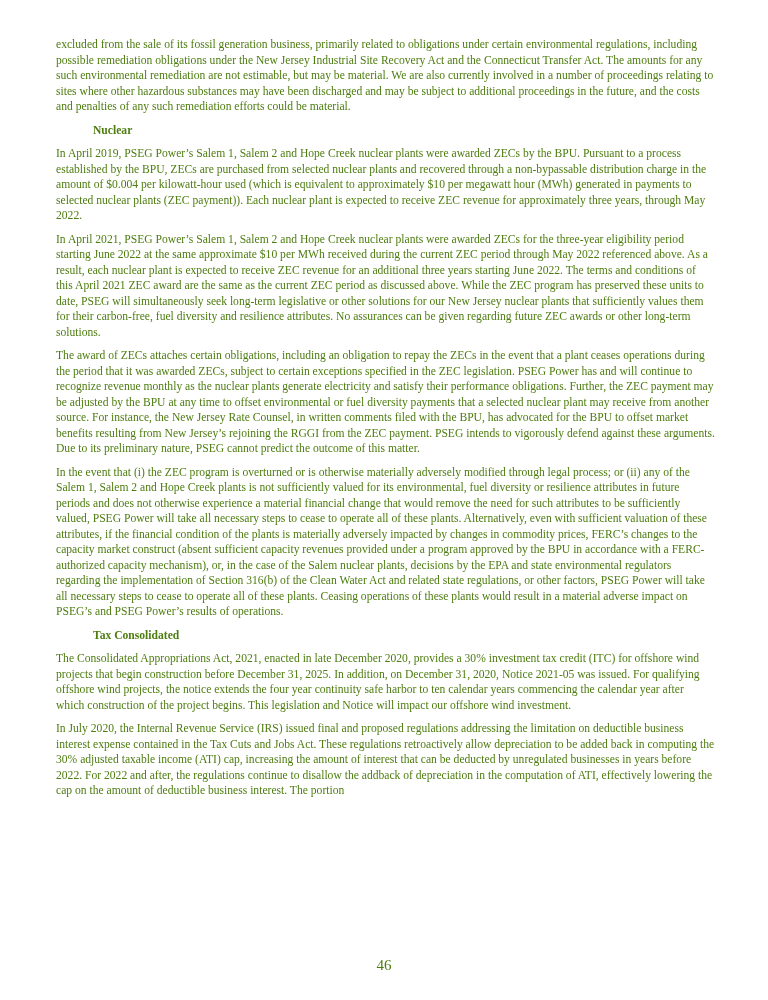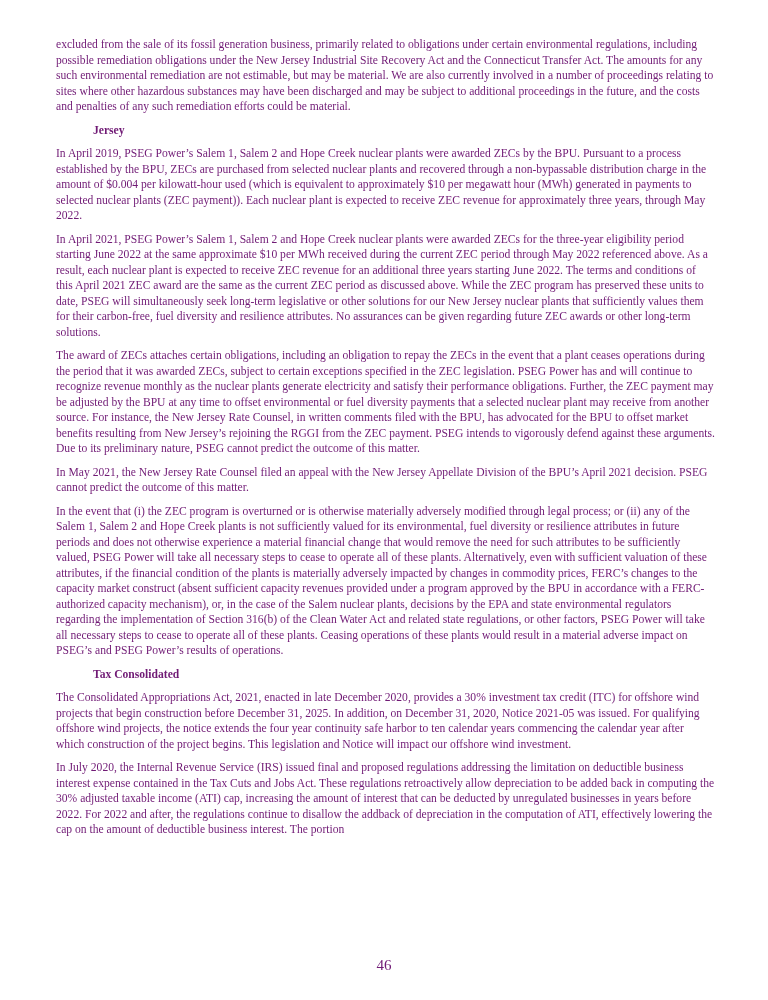--- a/index.html
+++ b/index.html
@@ -6,21 +6,21 @@
     margin: 0;
     padding: 0;
     background: #ffffff;
   }
   .page {
     position: relative;
     width: 768px;
     height: 1000px;
     background: #ffffff;
     font-family: "Liberation Serif", "DejaVu Serif", serif;
-    color: #701a75;
+    color: #4d7c0f;
     overflow: hidden;
     box-sizing: border-box;
   }
   .text-column {
     position: absolute;
     left: 56px;
     top: 37px;
     width: 659px;
     font-size: 11.6px;
     line-height: 15.5px;
@@ -42,24 +42,23 @@
     text-align: center;
     font-size: 15px;
   }
 </style>
 </head>
 <body>
 
 <div class="page">
   <div class="text-column">
     <p class="para">excluded from the sale of its fossil generation business, primarily related to obligations under certain environmental regulations, including possible remediation obligations under the New Jersey Industrial Site Recovery Act and the Connecticut Transfer Act. The amounts for any such environmental remediation are not estimable, but may be material. We are also currently involved in a number of proceedings relating to sites where other hazardous substances may have been discharged and may be subject to additional proceedings in the future, and the costs and penalties of any such remediation efforts could be material.</p>
-    <p class="heading">Jersey</p>
+    <p class="heading">Nuclear</p>
     <p class="para">In April 2019, PSEG Power’s Salem 1, Salem 2 and Hope Creek nuclear plants were awarded ZECs by the BPU. Pursuant to a process established by the BPU, ZECs are purchased from selected nuclear plants and recovered through a non-bypassable distribution charge in the amount of $0.004 per kilowatt-hour used (which is equivalent to approximately $10 per megawatt hour (MWh) generated in payments to selected nuclear plants (ZEC payment)). Each nuclear plant is expected to receive ZEC revenue for approximately three years, through May 2022.</p>
     <p class="para">In April 2021, PSEG Power’s Salem 1, Salem 2 and Hope Creek nuclear plants were awarded ZECs for the three-year eligibility period starting June 2022 at the same approximate $10 per MWh received during the current ZEC period through May 2022 referenced above. As a result, each nuclear plant is expected to receive ZEC revenue for an additional three years starting June 2022. The terms and conditions of this April 2021 ZEC award are the same as the current ZEC period as discussed above. While the ZEC program has preserved these units to date, PSEG will simultaneously seek long-term legislative or other solutions for our New Jersey nuclear plants that sufficiently values them for their carbon-free, fuel diversity and resilience attributes. No assurances can be given regarding future ZEC awards or other long-term solutions.</p>
     <p class="para">The award of ZECs attaches certain obligations, including an obligation to repay the ZECs in the event that a plant ceases operations during the period that it was awarded ZECs, subject to certain exceptions specified in the ZEC legislation. PSEG Power has and will continue to recognize revenue monthly as the nuclear plants generate electricity and satisfy their performance obligations. Further, the ZEC payment may be adjusted by the BPU at any time to offset environmental or fuel diversity payments that a selected nuclear plant may receive from another source. For instance, the New Jersey Rate Counsel, in written comments filed with the BPU, has advocated for the BPU to offset market benefits resulting from New Jersey’s rejoining the RGGI from the ZEC payment. PSEG intends to vigorously defend against these arguments. Due to its preliminary nature, PSEG cannot predict the outcome of this matter.</p>
-    <p class="para">In May 2021, the New Jersey Rate Counsel filed an appeal with the New Jersey Appellate Division of the BPU’s April 2021 decision. PSEG cannot predict the outcome of this matter.</p>
     <p class="para">In the event that (i) the ZEC program is overturned or is otherwise materially adversely modified through legal process; or (ii) any of the Salem 1, Salem 2 and Hope Creek plants is not sufficiently valued for its environmental, fuel diversity or resilience attributes in future periods and does not otherwise experience a material financial change that would remove the need for such attributes to be sufficiently valued, PSEG Power will take all necessary steps to cease to operate all of these plants. Alternatively, even with sufficient valuation of these attributes, if the financial condition of the plants is materially adversely impacted by changes in commodity prices, FERC’s changes to the capacity market construct (absent sufficient capacity revenues provided under a program approved by the BPU in accordance with a FERC-authorized capacity mechanism), or, in the case of the Salem nuclear plants, decisions by the EPA and state environmental regulators regarding the implementation of Section 316(b) of the Clean Water Act and related state regulations, or other factors, PSEG Power will take all necessary steps to cease to operate all of these plants. Ceasing operations of these plants would result in a material adverse impact on PSEG’s and PSEG Power’s results of operations.</p>
     <p class="heading">Tax Consolidated</p>
     <p class="para">The Consolidated Appropriations Act, 2021, enacted in late December 2020, provides a 30% investment tax credit (ITC) for offshore wind projects that begin construction before December 31, 2025. In addition, on December 31, 2020, Notice 2021-05 was issued. For qualifying offshore wind projects, the notice extends the four year continuity safe harbor to ten calendar years commencing the calendar year after which construction of the project begins. This legislation and Notice will impact our offshore wind investment.</p>
     <p class="para">In July 2020, the Internal Revenue Service (IRS) issued final and proposed regulations addressing the limitation on deductible business interest expense contained in the Tax Cuts and Jobs Act. These regulations retroactively allow depreciation to be added back in computing the 30% adjusted taxable income (ATI) cap, increasing the amount of interest that can be deducted by unregulated businesses in years before 2022. For 2022 and after, the regulations continue to disallow the addback of depreciation in the computation of ATI, effectively lowering the cap on the amount of deductible business interest. The portion</p>
   </div>
   <div class="page-number">46</div>
 </div>
 
 </body></html>

